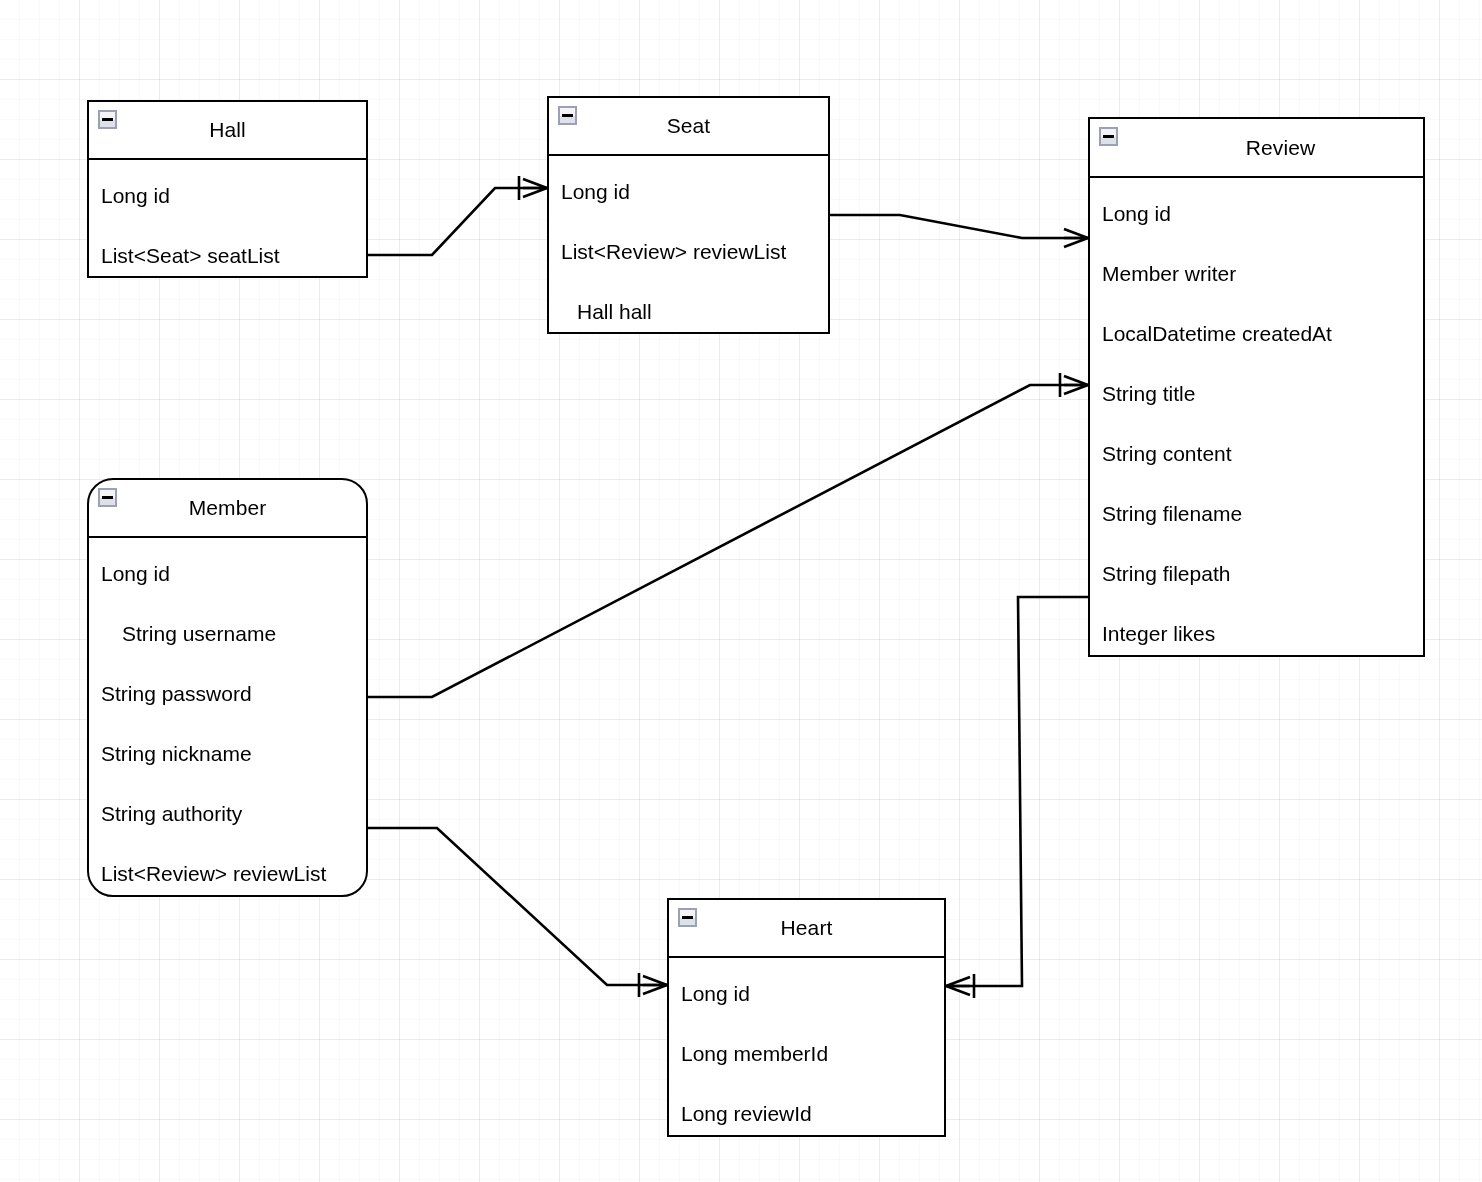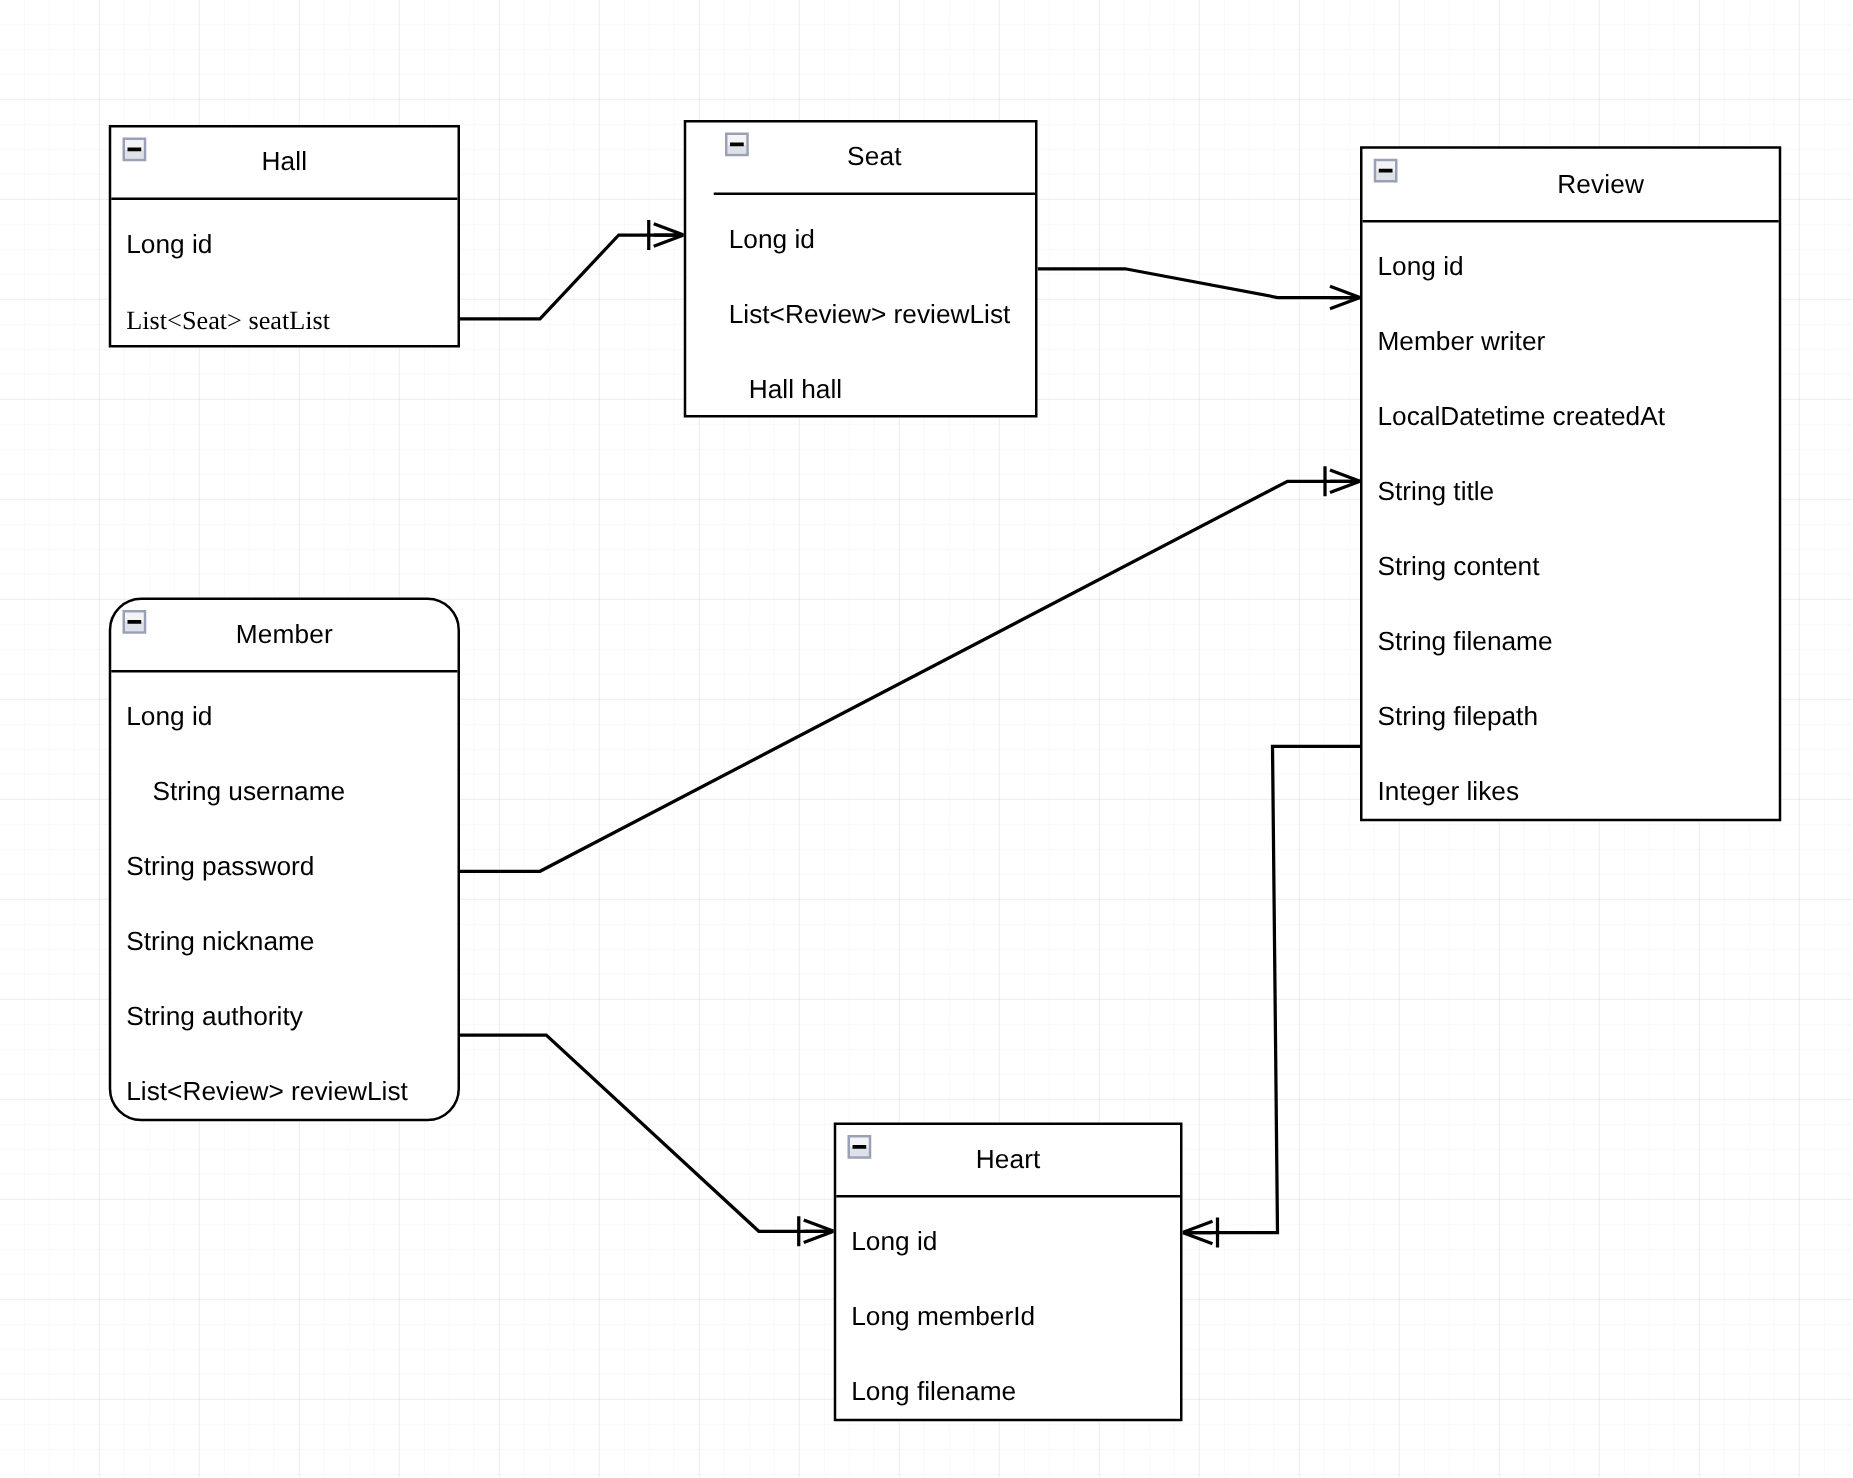--- a/index.html
+++ b/index.html
@@ -128,25 +128,25 @@
 
   <div class="entity" style="left:87px; top:100px; width:281px; height:178px;">
     <div class="entity-header" style="height:58px;">
       <span class="collapse-icon">
         <span class="bar"></span>
       </span>
       <span class="entity-title">Hall</span>
     </div>
     <div class="attr-list">
       <div class="attr" style="height:60px; line-height:60px;">Long id</div>
-      <div class="attr" style="height:60px; line-height:60px;font-family:Liberation Serif, serif;">List&lt;Seat&gt; seatList</div>
-    </div>
-  </div>
-
-  <div class="entity" style="left:547px; top:96px; width:283px; height:238px;padding-left:22px;">
+      <div class="attr" style="height:60px; line-height:60px;">List&lt;Seat&gt; seatList</div>
+    </div>
+  </div>
+
+  <div class="entity" style="left:547px; top:96px; width:283px; height:238px;">
     <div class="entity-header" style="height:58px;">
       <span class="collapse-icon">
         <span class="bar"></span>
       </span>
       <span class="entity-title">Seat</span>
     </div>
     <div class="attr-list">
       <div class="attr" style="height:60px; line-height:60px;">Long id</div>
       <div class="attr" style="height:60px; line-height:60px;">List&lt;Review&gt; reviewList</div>
       <div class="attr" style="height:60px; line-height:60px;margin-left:16px;">Hall hall</div>
@@ -192,17 +192,17 @@
   <div class="entity" style="left:667px; top:898px; width:279px; height:239px;">
     <div class="entity-header" style="height:58px;">
       <span class="collapse-icon">
         <span class="bar"></span>
       </span>
       <span class="entity-title">Heart</span>
     </div>
     <div class="attr-list">
       <div class="attr" style="height:60px; line-height:60px;">Long id</div>
       <div class="attr" style="height:60px; line-height:60px;">Long memberId</div>
-      <div class="attr" style="height:60px; line-height:60px;">Long filename</div>
+      <div class="attr" style="height:60px; line-height:60px;">Long reviewId</div>
     </div>
   </div>
 
 </div>
 
 </body></html>

